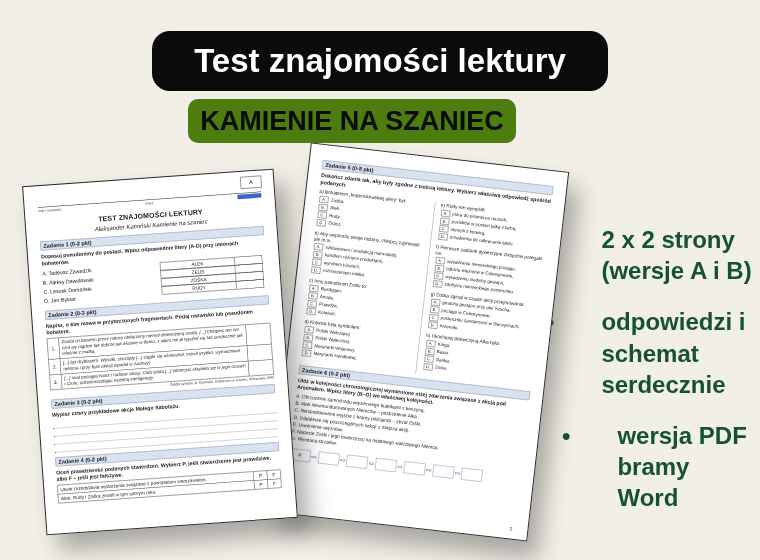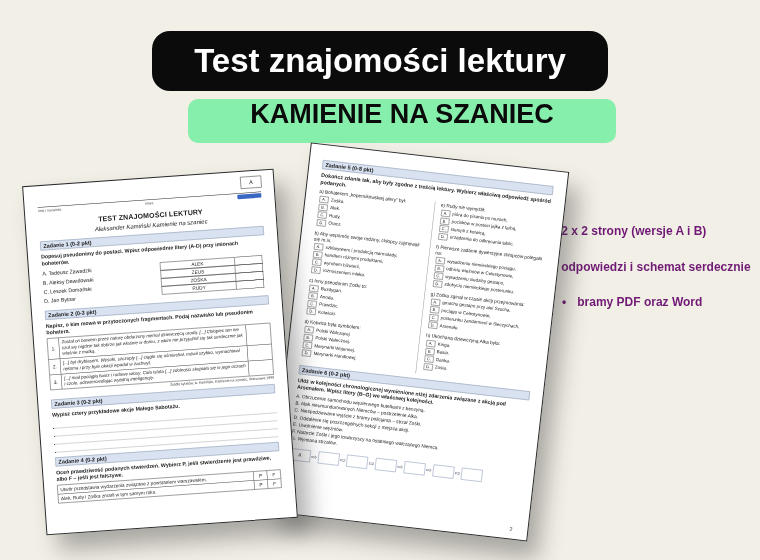--- a/index.html
+++ b/index.html
@@ -3,27 +3,27 @@
 <meta charset="utf-8">
 <style>
   html,body { margin:0; padding:0; }
   .canvas { position:relative; width:760px; height:560px; background:#f2efe6; overflow:hidden;
             font-family:Liberation Sans, sans-serif; }
 
   
   .banner-black { position:absolute; left:152px; top:31px; width:456px; height:60px;
     background:#0b0b0b; border-radius:18px; display:flex; align-items:center; justify-content:center; }
   .banner-black span { color:#ffffff; font-size:33px; font-weight:bold; white-space:nowrap; }
-  .banner-gray { position:absolute; left:188px; top:99px; width:428px; height:44px;
-    background:#86efac; border-radius:10px; display:flex; align-items:flex-start; justify-content:center; }
+  .banner-gray { position:absolute; left:188px; top:99px; width:328px; height:44px;
+    background:#4d7c0f; border-radius:10px; display:flex; align-items:center; justify-content:center; }
   .banner-gray span { color:#0b0b0b; font-size:27px; font-weight:bold; white-space:nowrap; }
 
   
   .features { position:absolute; left:546px; top:224px; width:206px; }
-  .feature { display:flex; margin-bottom:20px; font-weight:bold; font-size:12px; line-height:1.3; color:#701a75; }
+  .feature { display:flex; margin-bottom:20px; font-weight:bold; font-size:24px; line-height:1.3; color:#14532d;gap:36px; }
   .feature .dot { margin-right:11px; flex:none; }
   .feature.indent { margin-left:16px; }
 
   
   .page-wrap { position:absolute; background:#ffffff; border:1px solid #2a2a2a;
     box-shadow:12px 16px 22px rgba(50,50,50,0.38); }
   .page-a-wrap { left:34px; top:177px; width:250px; height:348px; transform:rotate(-4deg); z-index:3; }
   .page-b-wrap { left:289px; top:156px; width:258px; height:370px; transform:rotate(6.5deg); z-index:2; }
   .page-inner { transform-origin:top left; transform:scale(0.5); box-sizing:border-box; position:relative; color:#1a1a1a; }
   .page-a-inner { width:500px; height:696px; padding:14px 26px 10px; }
@@ -388,17 +388,17 @@
     <div class="feature">
       <span class="dot">•</span>
       <span>2 x 2 strony (wersje A i B)</span>
     </div>
     <div class="feature">
       <span class="dot">•</span>
       <span>odpowiedzi i schemat serdecznie</span>
     </div>
     <div class="feature indent">
       <span class="dot">•</span>
-      <span>bramy PDF oraz Word</span>
+      <span>wersja PDF bramy Word</span>
     </div>
   </div>
 
 </div>
 
 </body></html>

